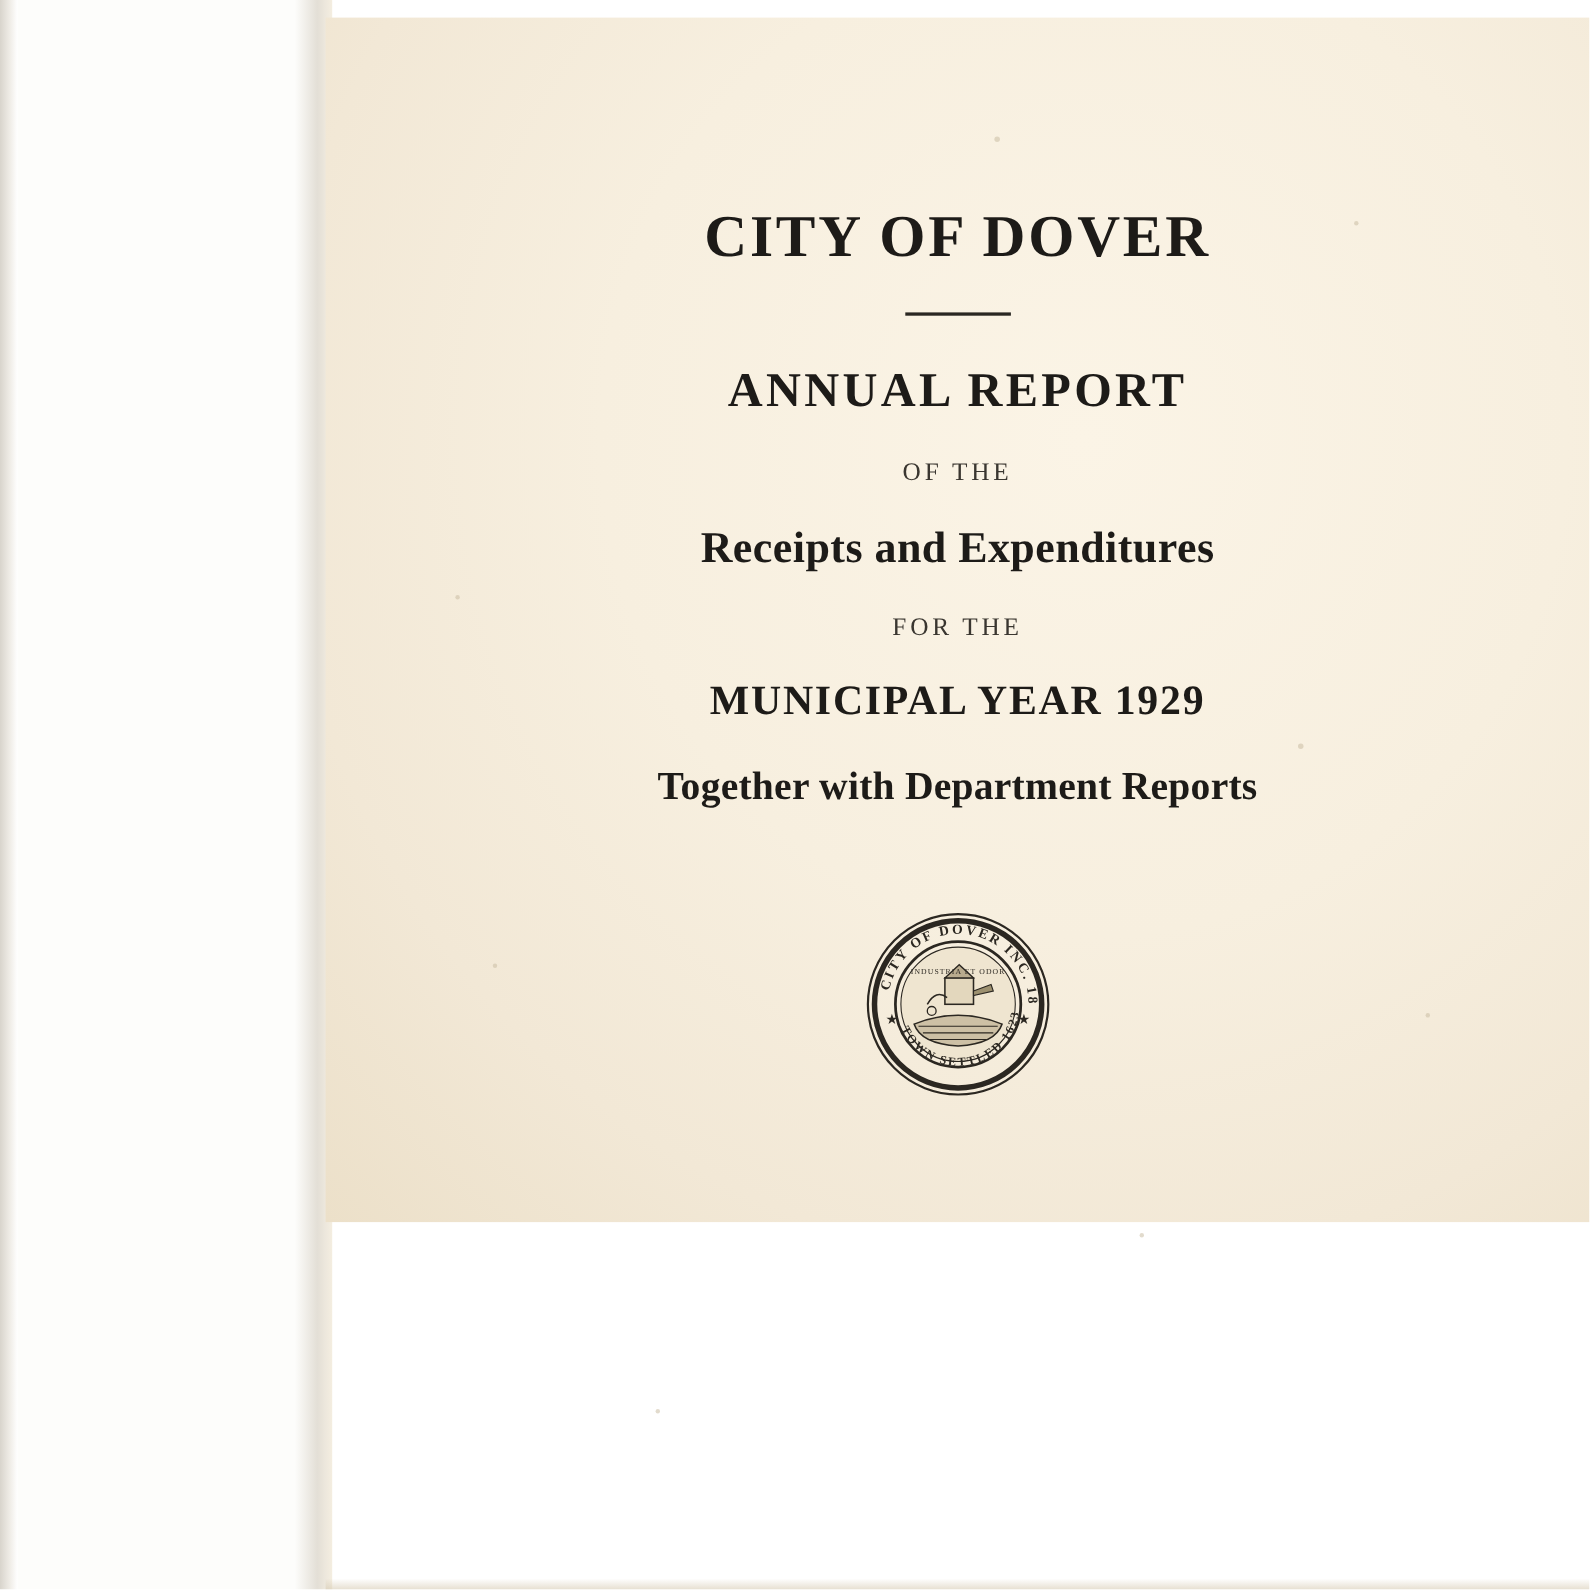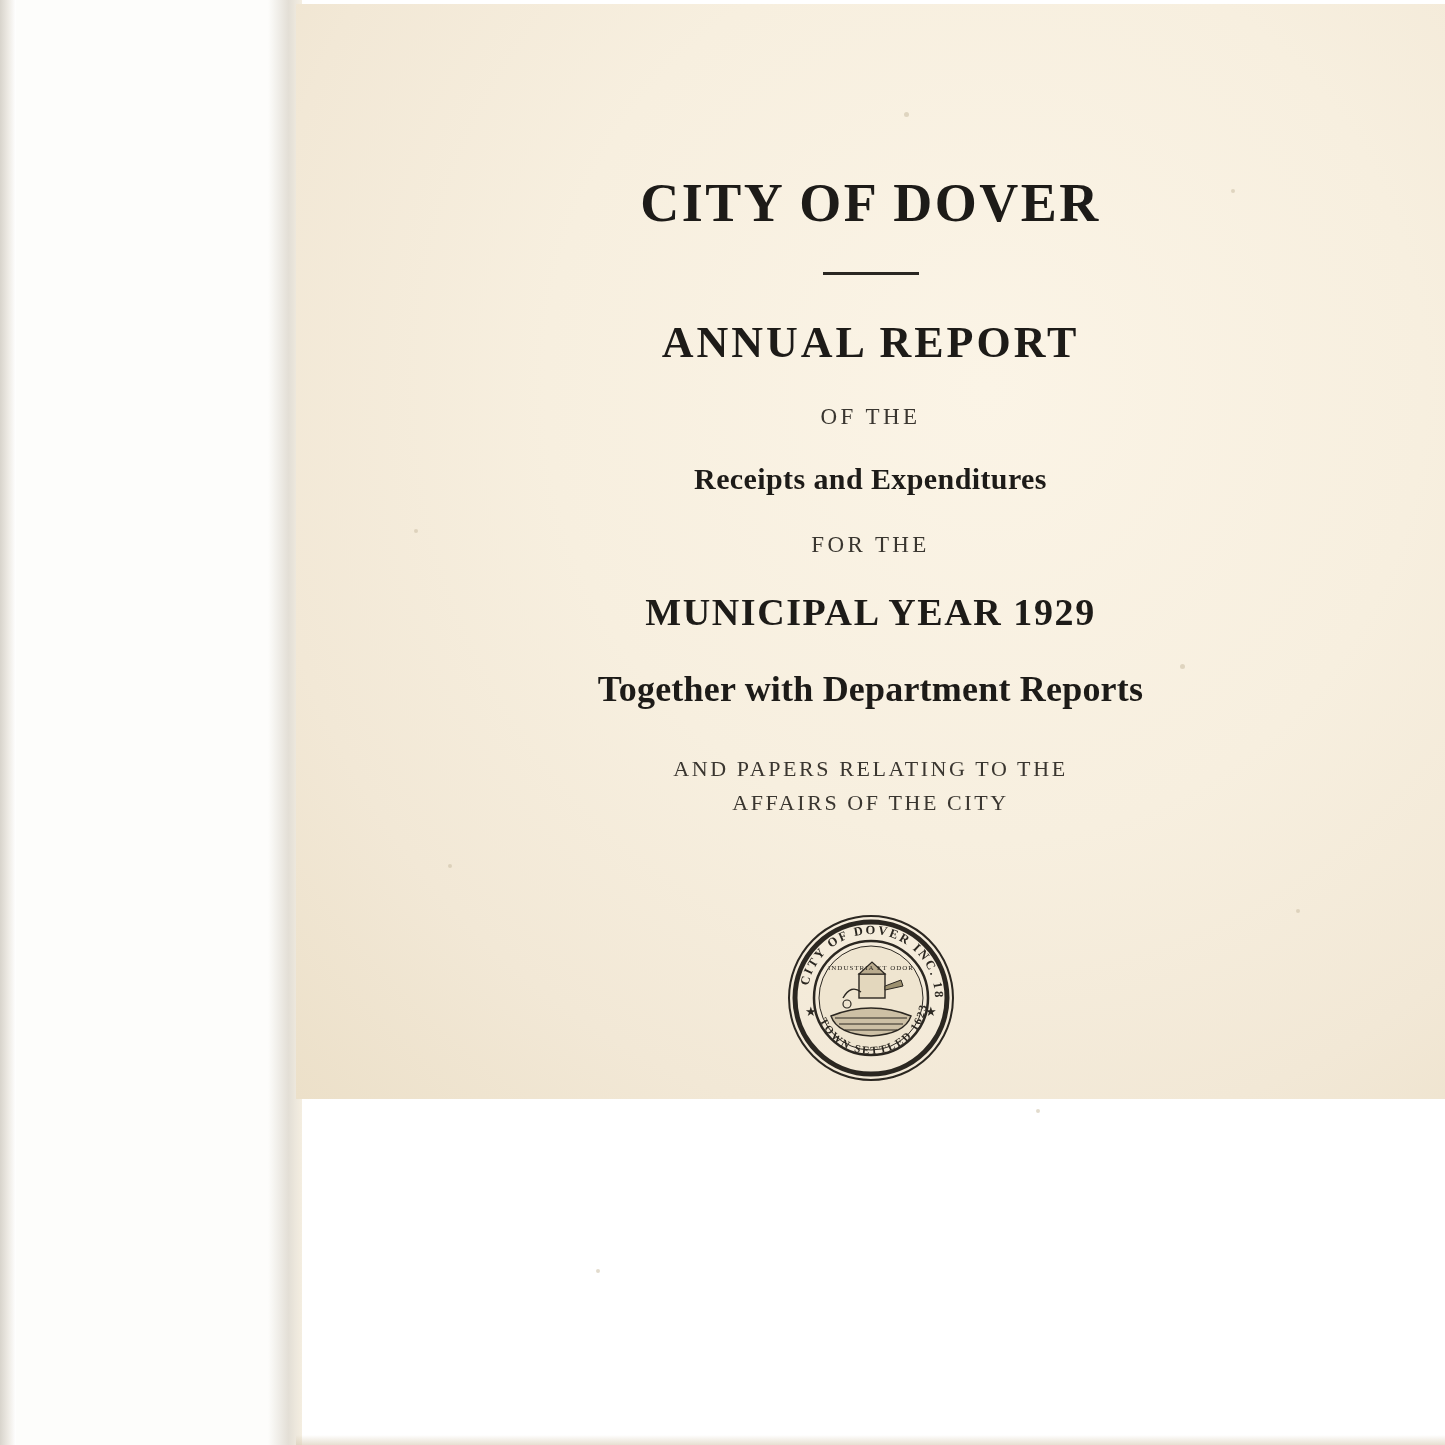--- a/index.html
+++ b/index.html
@@ -48,21 +48,21 @@
     top: 0;
     width: 34px;
     height: 1445px;
     background: linear-gradient(to right, rgba(255,255,255,0) 0%, rgba(206,198,184,0.55) 60%, rgba(243,236,221,0.9) 100%);
   }
 
   
   .paper {
     position: absolute;
     left: 296px;
-    top: 4px;
+    top: 16px;
     width: 1149px;
     height: 1095px;
     background:
       radial-gradient(ellipse at 60% 35%, #fbf4e6 0%, #f7efdf 45%, #f2e8d6 75%, #ece0c9 100%);
   }
 
   
   .speck {
     position: absolute;
     background: #cbbda4;
@@ -105,21 +105,21 @@
 
   .small-caps {
     font-size: 23px;
     letter-spacing: 3.4px;
     color: #3a3630;
     margin-top: 36px;
   }
 
   .line-receipts {
     font-weight: bold;
-    font-size: 30px;
+    font-size: 40px;
     letter-spacing: 0.4px;
     margin-top: 32px;
     color: #1d1b18;
   }
 
   .line-municipal {
     font-weight: bold;
     font-size: 38px;
     letter-spacing: 1.6px;
     margin-top: 32px;
@@ -205,24 +205,20 @@
       <div class="small-caps">OF THE</div>
 
       <div class="line-receipts">Receipts and Expenditures</div>
 
       <div class="small-caps">FOR THE</div>
 
       <div class="line-municipal">MUNICIPAL YEAR 1929</div>
 
       <div class="line-together">Together with Department Reports</div>
 
-      <div class="sub-block">
-        <div class="sub-line">AND PAPERS RELATING TO THE</div>
-        <div class="sub-line">AFFAIRS OF THE CITY</div>
-      </div>
 
       <div class="seal-wrap">
         <div class="seal">
           <svg width="172" height="172" viewBox="0 0 172 172" aria-hidden="true">
             <defs>
               <path id="arcTop" d="M 22,86 A 64,64 0 0 1 150,86"></path>
               <path id="arcBottom" d="M 30,86 A 56,56 0 0 0 142,86"></path>
             </defs>
             <circle cx="86" cy="86" r="82" fill="none" stroke="#2b2721" stroke-width="2"></circle>
             <circle cx="86" cy="86" r="76" fill="none" stroke="#2b2721" stroke-width="5"></circle>

